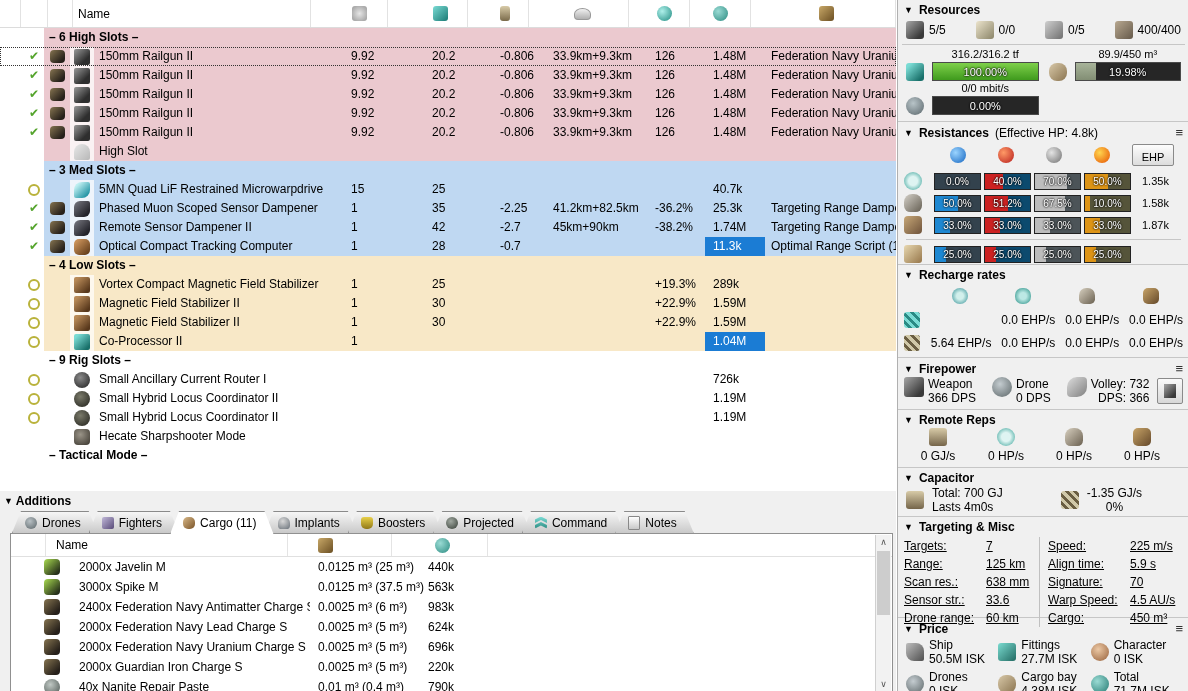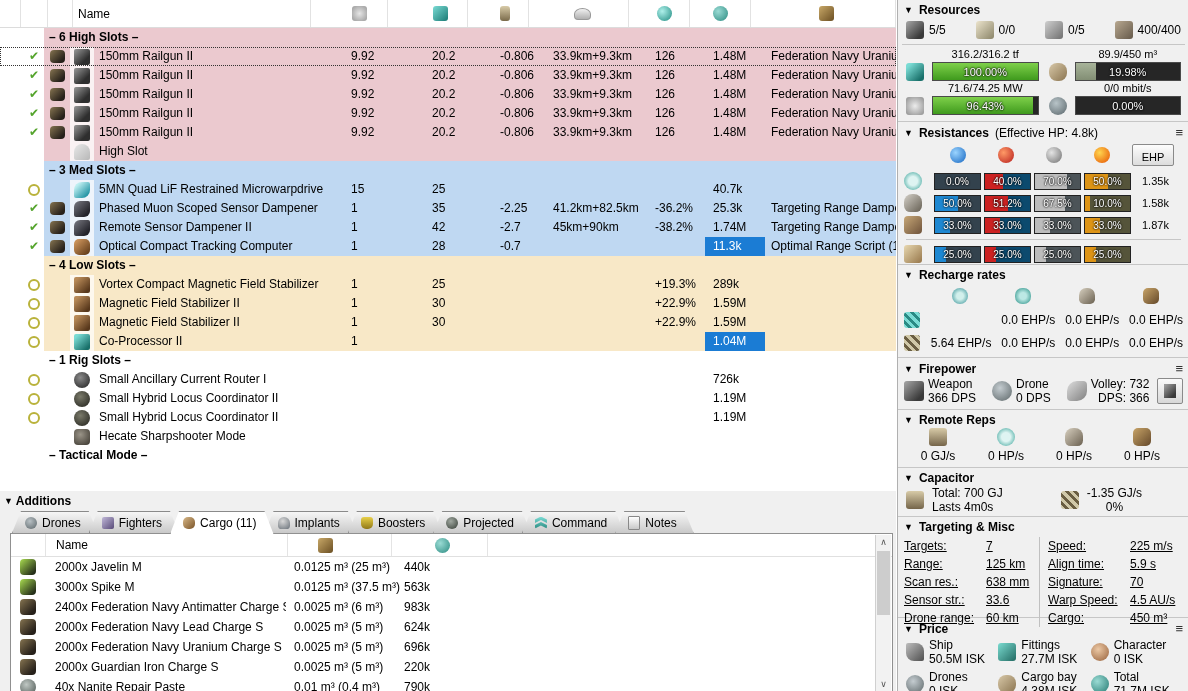--- a/index.html
+++ b/index.html
@@ -79,21 +79,21 @@
   .tic-fighter{background:linear-gradient(135deg,#c0b8d8,#584a78);}
   .tic-cargo{background:linear-gradient(135deg,#d8b888,#7a5428);border-radius:5px;}
   .tic-implant{background:radial-gradient(circle at 40% 35%,#d8d8d8,#687078);border-radius:50% 50% 30% 30%;}
   .tic-booster{background:linear-gradient(#e8d048,#907818);border-radius:3px 3px 5px 5px;}
   .tic-projected{background:radial-gradient(circle at 40% 35%,#a0a8a0,#343c34);border-radius:50%;}
   .tic-command{background:linear-gradient(#7adbd4,#2a8a80);clip-path:polygon(0 25%,50% 0,100% 25%,100% 55%,50% 30%,0 55%,0 100%,50% 75%,100% 100%,100% 70%,50% 45%,0 70%);}
   .tic-notes{background:linear-gradient(#ffffff,#c8c8c8);border:1px solid #888;width:10px;height:12px;border-radius:1px;}
   #cargo-panel{position:absolute;left:10px;top:42px;width:881px;height:158px;background:#fff;border:1px solid #909090;}
   .chead{display:flex;height:22px;border-bottom:1px solid #e0e0e0;align-items:center;}
   .chead .ccell{border-right:1px solid #e4e4e4;height:100%;display:flex;align-items:center;}
-  .crow{display:flex;height:20px;line-height:20px;align-items:center;}
+  .crow{display:flex;height:20px;line-height:20px;align-items:center;margin-left:24px;}
   .cc-icon{width:34px;display:flex;justify-content:center;flex:none;}
   .cc-name{width:231px;padding-left:10px;flex:none;overflow:hidden;white-space:nowrap;}
   .cc-vol{width:95px;padding-left:8px;flex:none;white-space:nowrap;}
   .cc-price{width:80px;padding-left:15px;flex:none;}
   .cc-rest{flex:1;}
   #cargo-scroll{position:absolute;right:1px;top:1px;width:15px;height:156px;background:#f2f2f2;border-left:1px solid #d0d0d0;
     display:flex;flex-direction:column;align-items:center;font-size:9px;color:#555;}
   #cargo-thumb{width:13px;height:64px;background:#cdcdcd;margin-top:2px;}
   .sbtn{height:14px;line-height:14px;cursor:default;}
   #cargo-scroll .spacer{flex:1;}
@@ -176,21 +176,21 @@
   
   .rec-head{display:flex;height:24px;align-items:center;padding:0 6px;}
   .rec-head .spc{width:24px;}
   .rec-col{width:65px;text-align:center;}
   .rec-row{display:flex;align-items:center;height:23px;padding:0 6px;}
   .rec-row .ricn{width:24px;}
   .rec-val{width:65px;text-align:right;white-space:nowrap;}
 
   
   .fp-row{display:flex;align-items:center;padding:1px 6px 5px 6px;gap:4px;}
-  .fp-item{display:flex;align-items:center;gap:4px;}
+  .fp-item{display:flex;align-items:flex-start;gap:4px;}
   .fp-text{line-height:14px;}
   .fp-text .l2{display:block;}
   .fp-btn{margin-left:auto;width:26px;height:26px;border:1px solid #8a8a8a;border-radius:2px;
           background:linear-gradient(#fafafa,#d8d8d8);display:flex;align-items:center;justify-content:center;}
 
   
   .rr-row{display:flex;padding:1px 6px 2px 6px;}
   .rr-item{width:68px;text-align:center;}
   .rr-item .val{display:block;margin-top:3px;white-space:nowrap;}
 
@@ -537,21 +537,21 @@
     <div class="cell c-cap"></div>
     <div class="cell c-range"></div>
     <div class="cell c-misc"></div>
     <div class="cell c-price">
             <span class="pricebox hl">1.04M</span>
           </div>
     <div class="cell c-charge"></div>
   </div>
         <div class="frow sec-row bg-rig">
     <div class="cell c-state"></div>
-    <div class="cell c-name sec-label" style="width:876px;">– 1 Rig Slots –</div>
+    <div class="cell c-name sec-label" style="width:876px;">– 9 Rig Slots –</div>
   </div>
         <div class="frow bg-rig">
     <div class="cell c-state">
             <span class="ring"></span>
           </div>
     <div class="cell c-ammo"></div>
     <div class="cell c-icon">
             <span class="mic mic-rig-router"></span>
           </div>
     <div class="cell c-name">Small Ancillary Current Router I</div>
@@ -789,28 +789,20 @@
   </div>
           <div class="gauge">
     <div class="g-label">89.9/450 m³</div>
     <span class="sic s18 g-icon sic-cargo"></span>
     <div class="g-bar">
       <div class="g-fill gray" style="width: 20%;"></div>
       <div class="g-pct">19.98%</div>
     </div>
   </div>
           <div class="gauge">
-    <div class="g-label">71.6/74.25 MW</div>
-    <span class="sic s18 g-icon sic-pg"></span>
-    <div class="g-bar">
-      <div class="g-fill" style="width: 96%;"></div>
-      <div class="g-pct">96.43%</div>
-    </div>
-  </div>
-          <div class="gauge">
     <div class="g-label">0/0 mbit/s</div>
     <span class="sic s18 g-icon sic-dronebw"></span>
     <div class="g-bar">
       <div class="g-fill" style="width: 0%;"></div>
       <div class="g-pct">0.00%</div>
     </div>
   </div>
         </div>
     </div>
 

